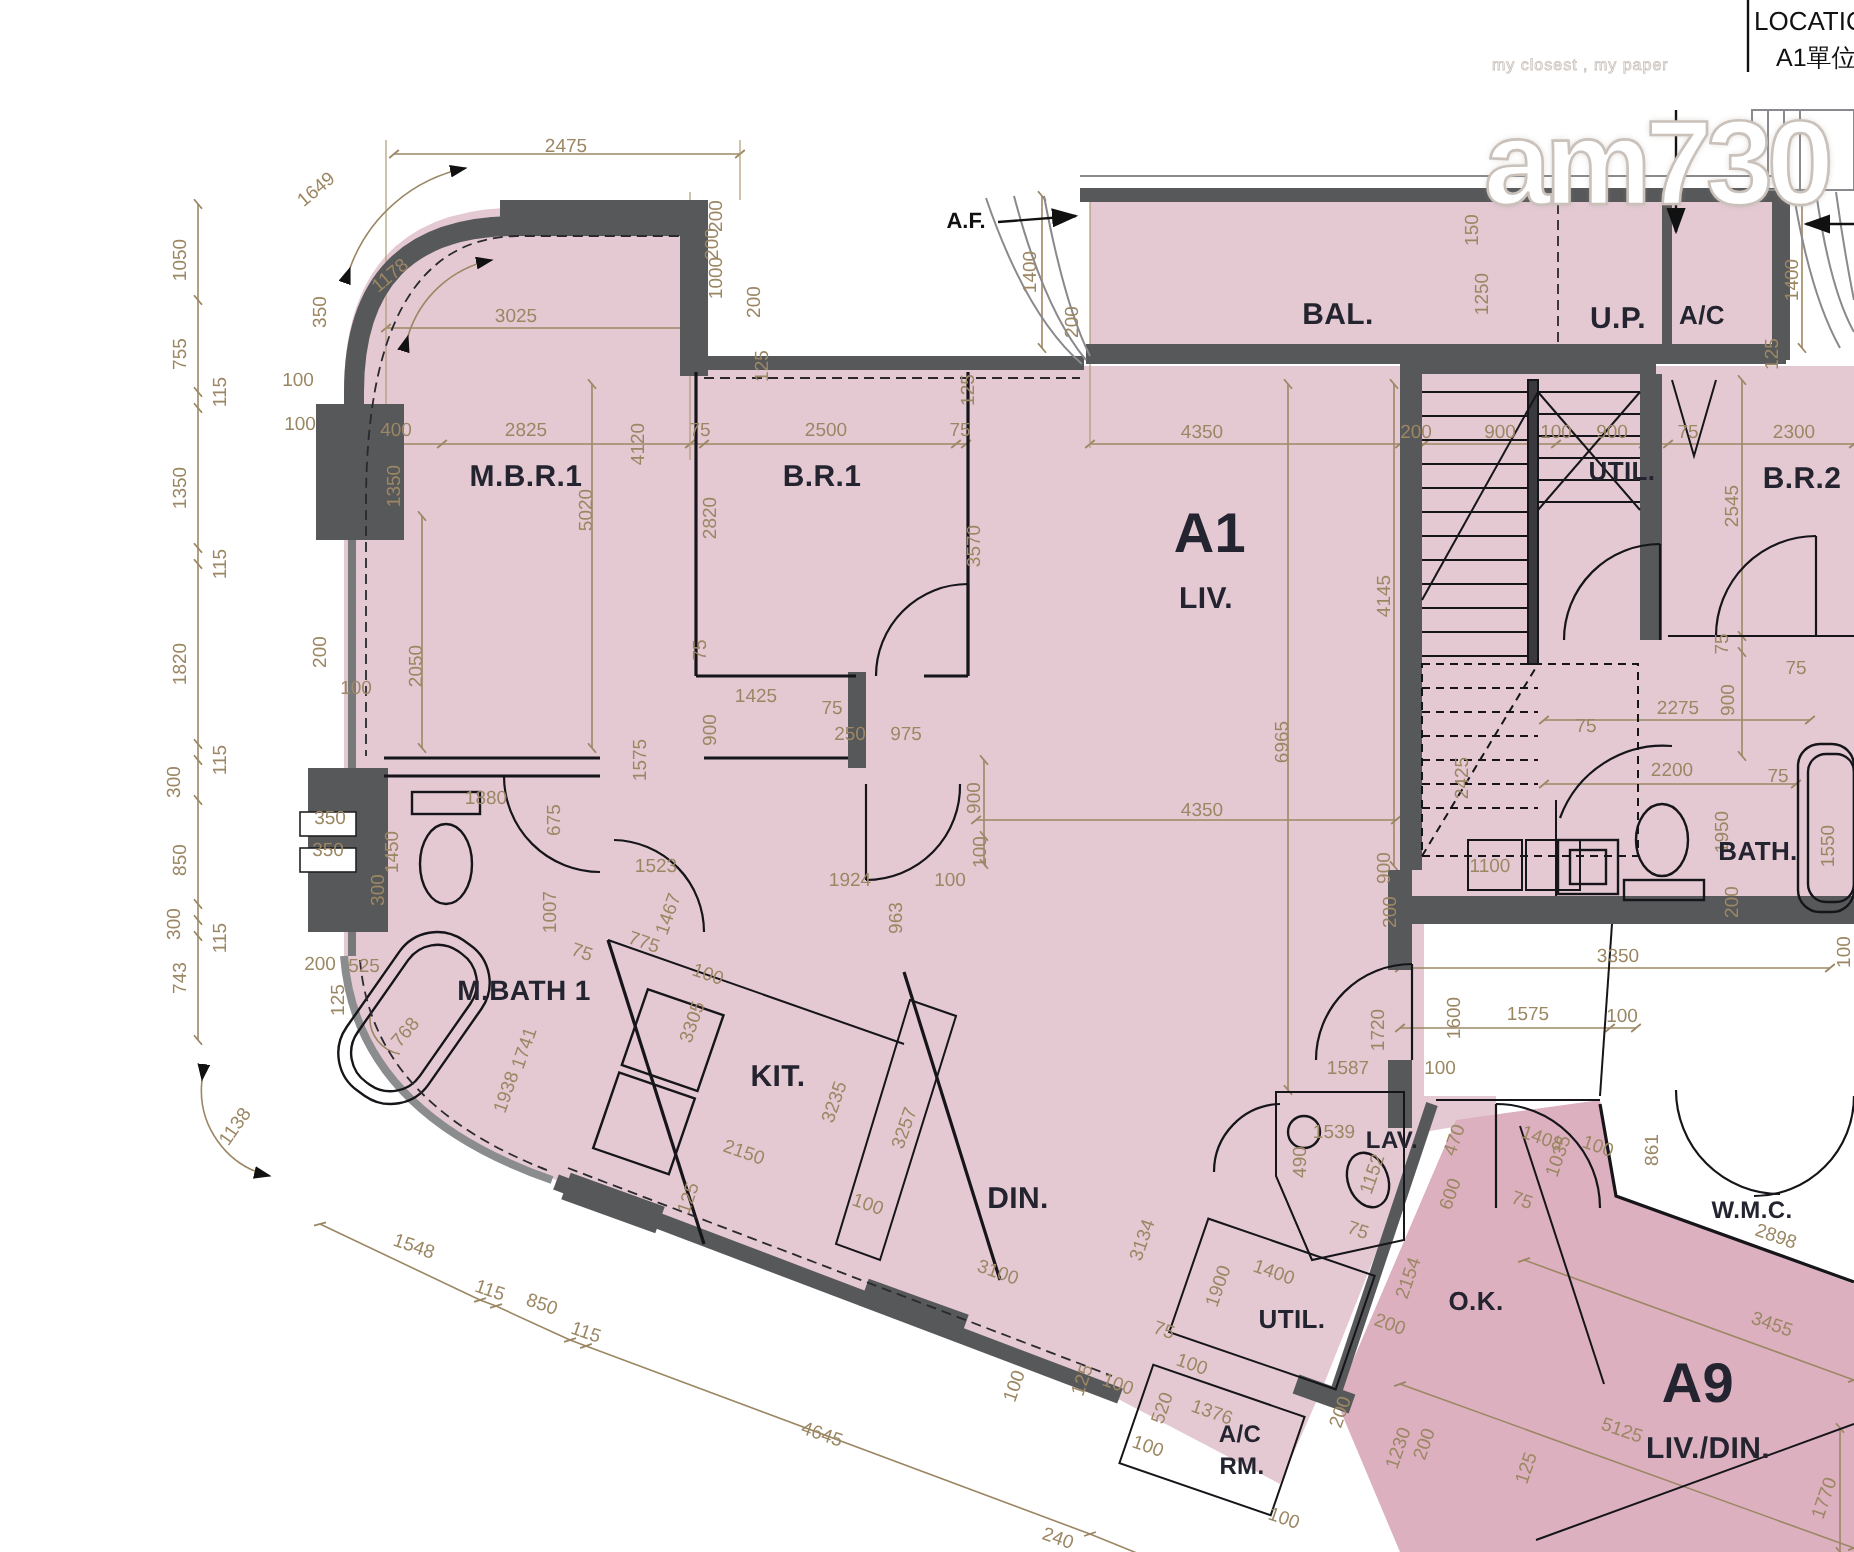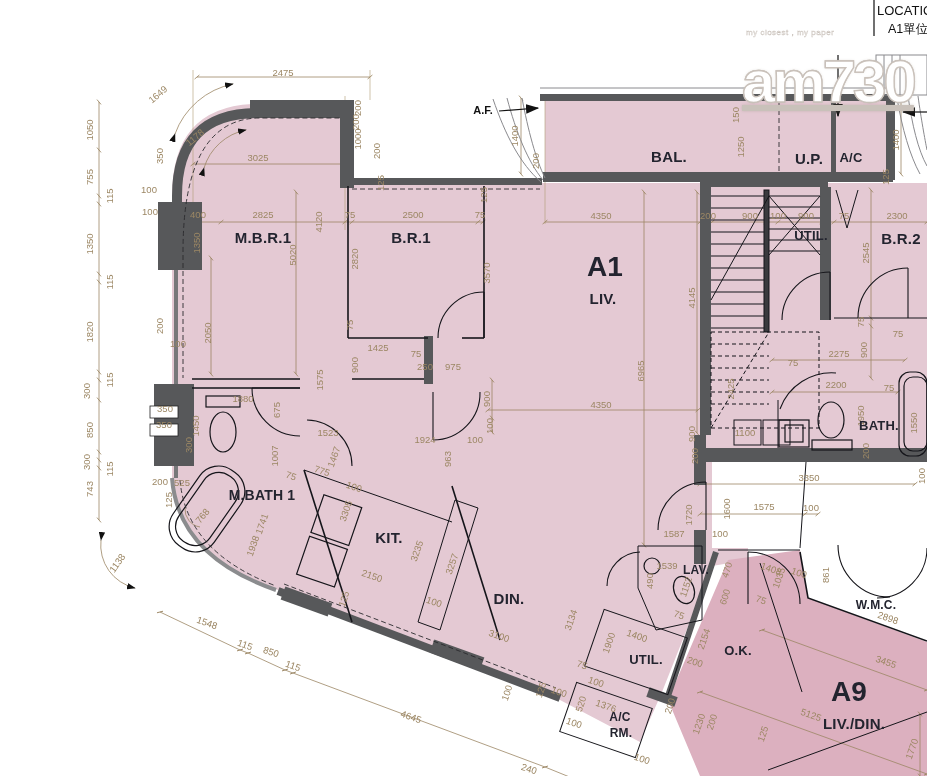--- a/index.html
+++ b/index.html
@@ -12,21 +12,21 @@
   .ann-t{fill:#111;font-size:11px;text-anchor:middle;font-weight:600;}
   .dimline{stroke:#9c8764;stroke-width:.8;fill:none;}
   .wit{stroke:#b09a74;stroke-width:.6;fill:none;}
   .thin{stroke:#15151a;stroke-width:1.6;fill:none;}
   .thin2{stroke:#15151a;stroke-width:1;fill:none;}
   .door{stroke:#15151a;stroke-width:1.1;fill:none;}
   .dash{stroke:#2a2a2e;stroke-width:.9;fill:none;stroke-dasharray:5 3;}
   .fin{stroke:#8a8a8e;stroke-width:1;fill:none;}
   #wm{position:absolute;left:742px;top:28px;width:185px;height:78px;pointer-events:none;}
   #wm .brand{font-size:60px;font-weight:bold;color:#fff;letter-spacing:-3px;line-height:58px;
-    -webkit-text-stroke:1.3px #c9c1ba;text-shadow:0 0 3px rgba(160,150,140,.45);text-decoration:underline;}
+    -webkit-text-stroke:1.3px #c9c1ba;text-shadow:0 0 3px rgba(160,150,140,.45);}
   #wm .tag{font-size:8px;color:#fff;-webkit-text-stroke:.4px #c9c1ba;margin:0 0 16px 4px;letter-spacing:.5px;}
   #hdr{position:absolute;left:877px;top:3px;width:50px;overflow:hidden;white-space:nowrap;color:#111;}
   #hdr .l1{font-size:13px;}
   #hdr .l2{font-size:12.5px;margin-top:3px;margin-left:11px;}
 </style>
 </head>
 <body>
 
 <div id="stage">
 <svg id="plan" width="927" height="776" viewBox="0 0 927 776">

